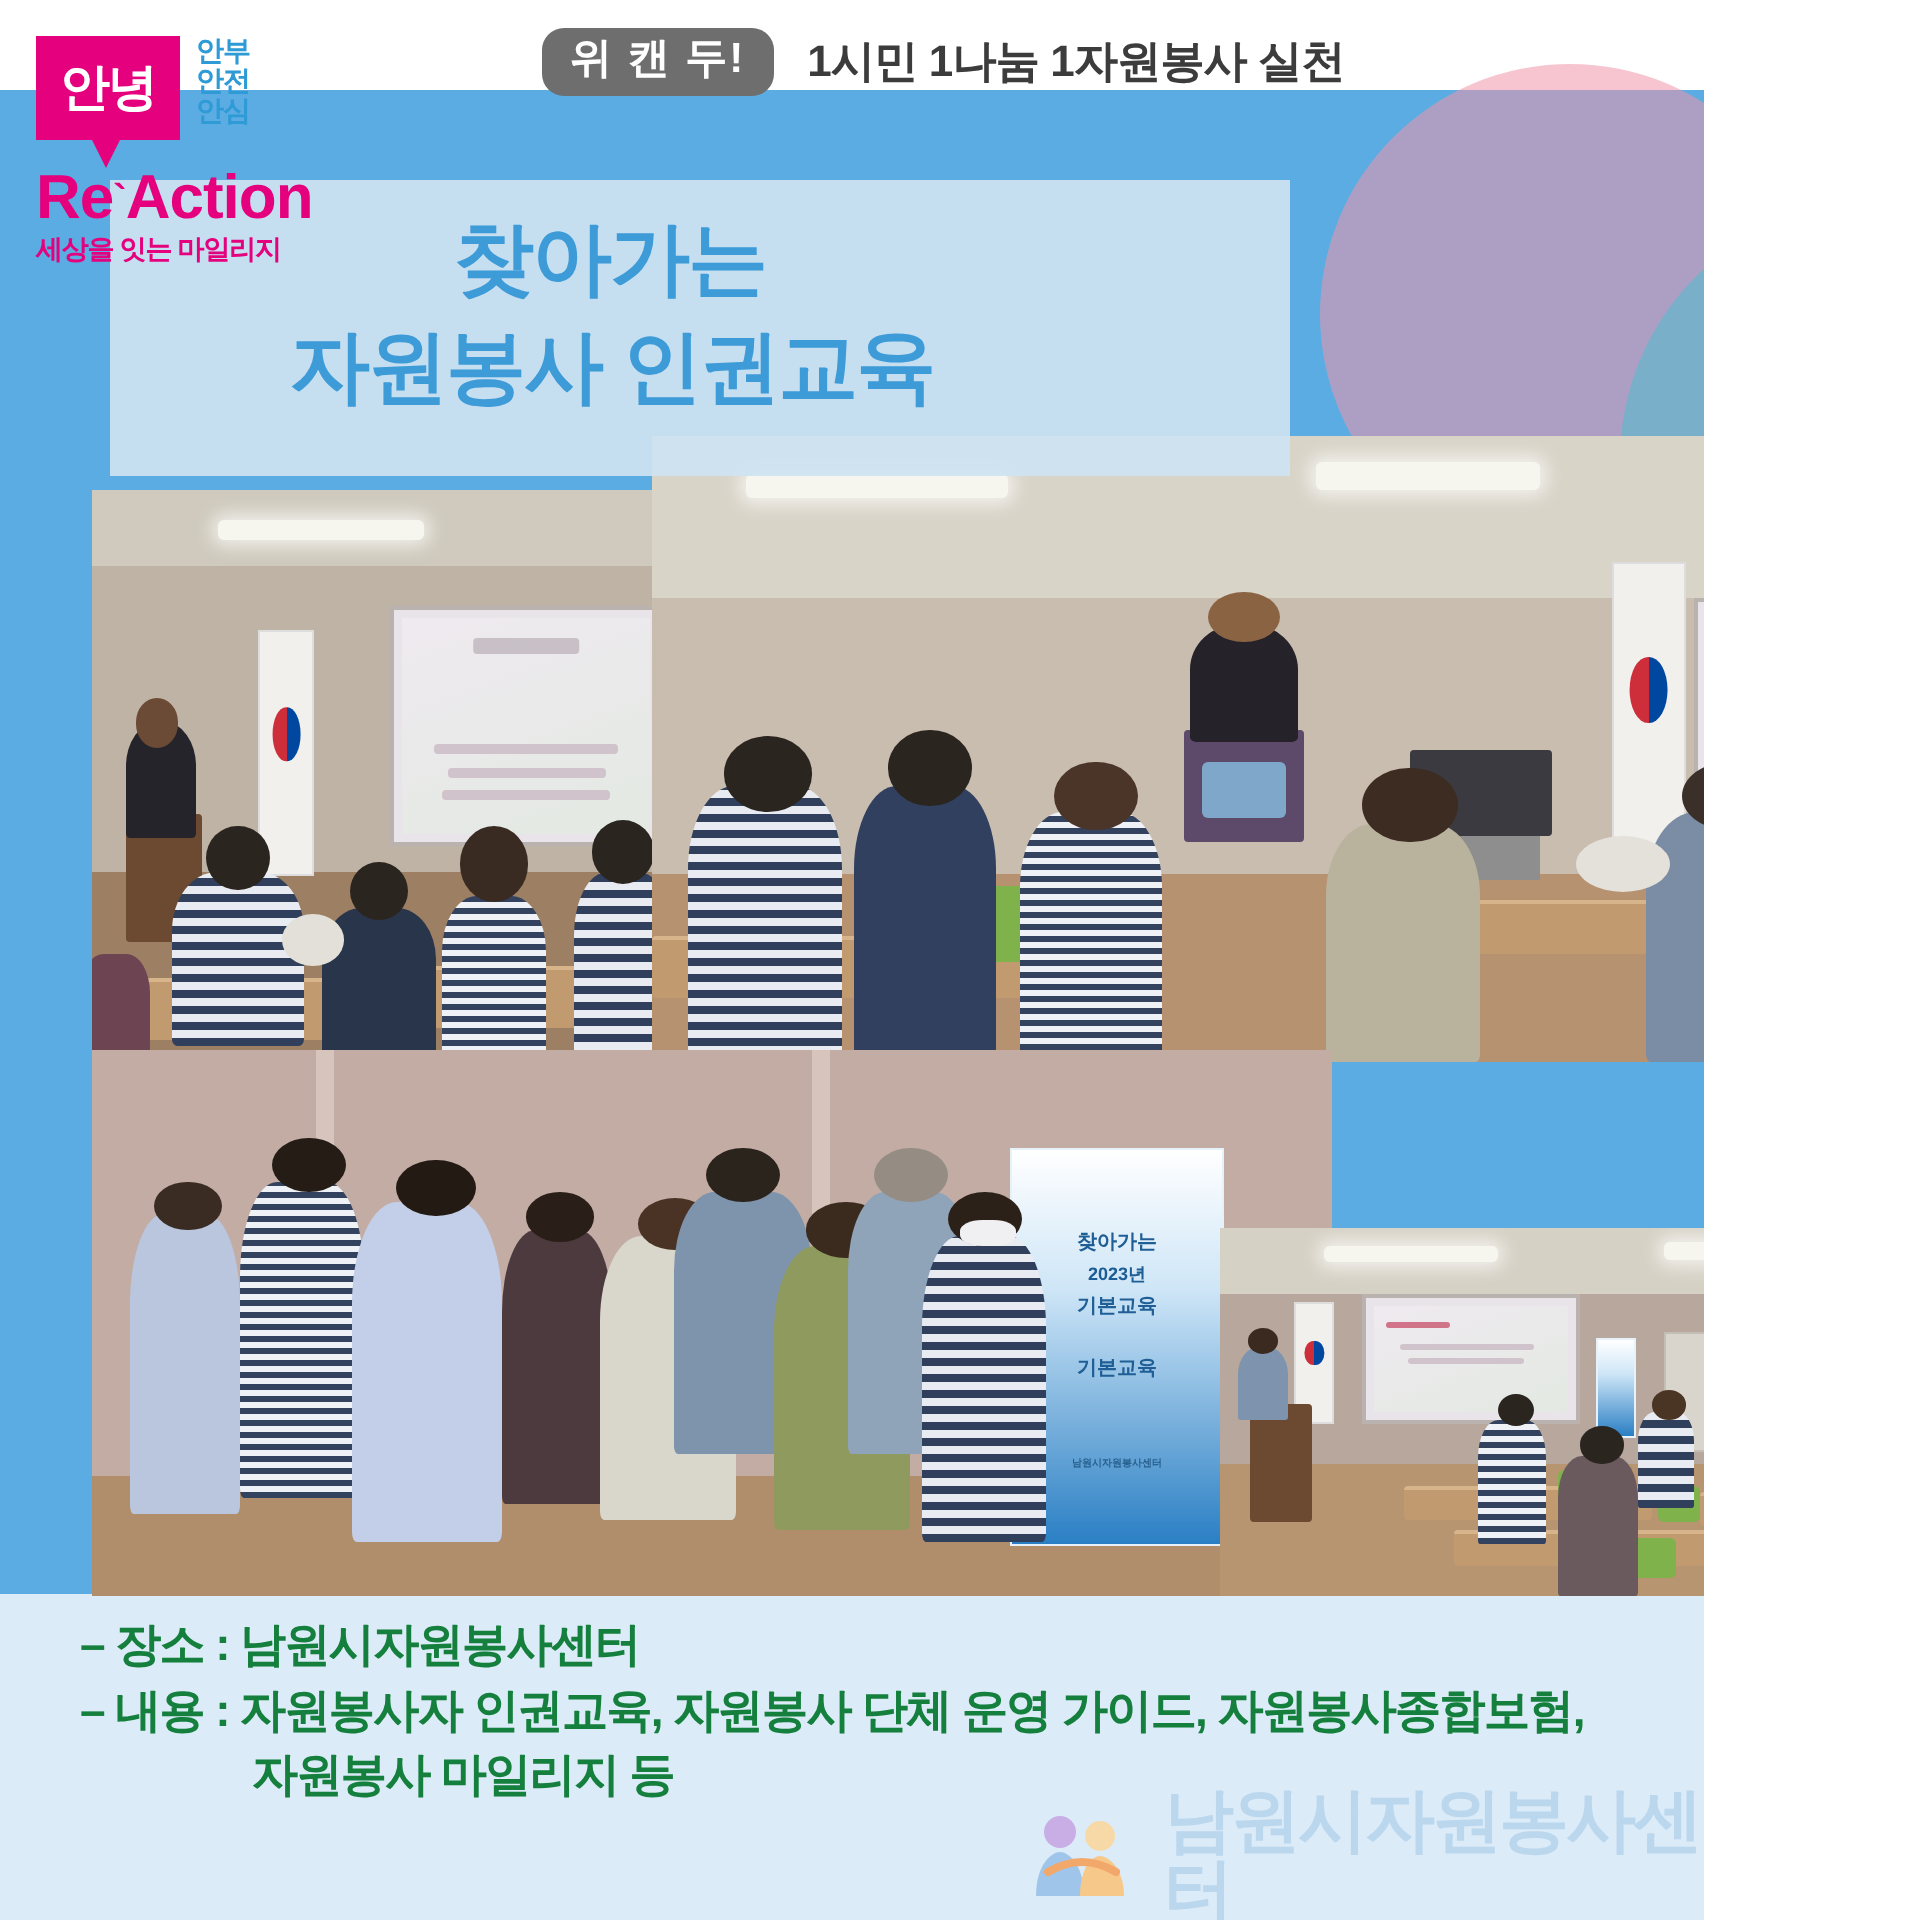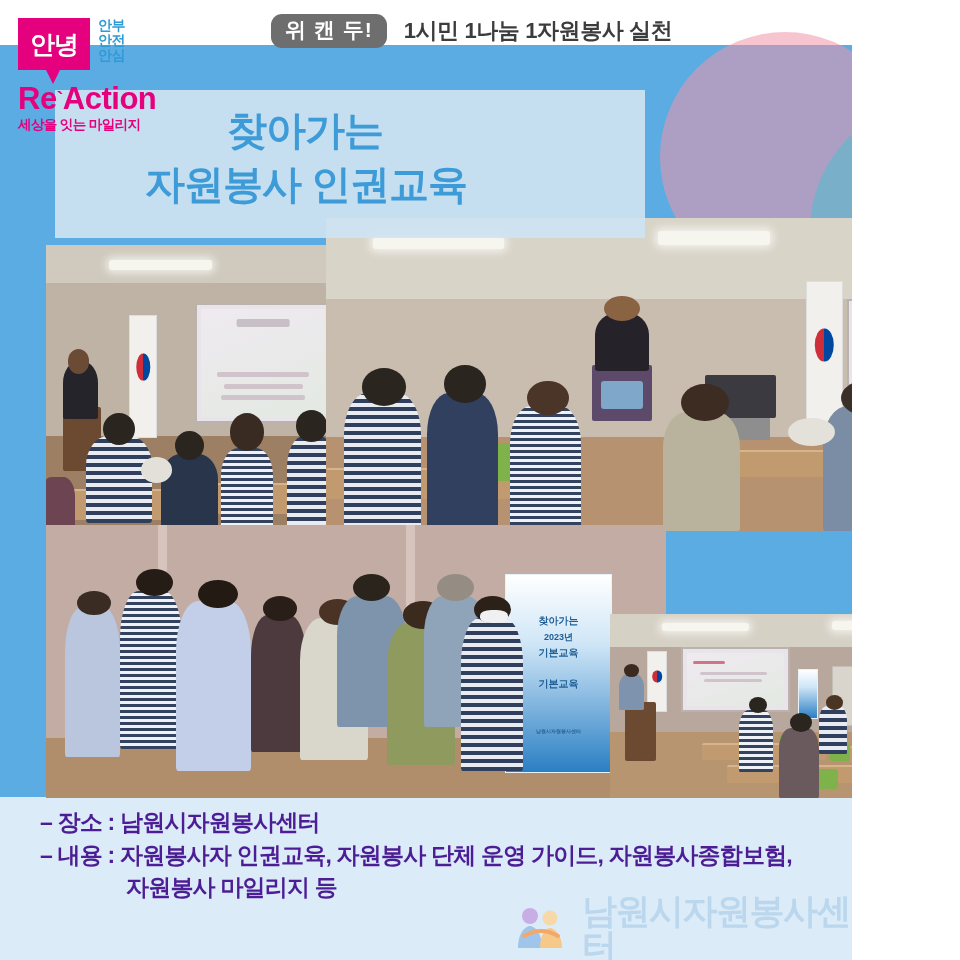--- a/index.html
+++ b/index.html
@@ -136,21 +136,21 @@
     background:repeating-linear-gradient(0deg,#33435f 0 3px,#eef1f5 3px 6px);
   }
   .banner{position:absolute;background:linear-gradient(180deg,#ffffff,#cfe6f7 35%,#2a7fc4);border:1px solid #e7f1fa;}
   .banner .bt{position:absolute;left:0;right:0;text-align:center;color:#1f5f96;font-weight:bold;}
 
   
   .footer{
     position:absolute;left:40px;top:806px;width:880px;z-index:25;
   }
   .f-line{
-    color:#4c1d95;font-size:23px;font-weight:bold;letter-spacing:-.8px;
+    color:#15803d;font-size:23px;font-weight:bold;letter-spacing:-.8px;
     line-height:1.42;white-space:pre;
   }
   .f-line.indent{padding-left:86px;}
 
   
   .flogo{
     position:absolute;left:512px;top:893px;display:flex;align-items:center;z-index:26;
   }
   .flogo-mark{position:relative;width:58px;height:44px;margin-right:12px;}
   .flogo-name{

